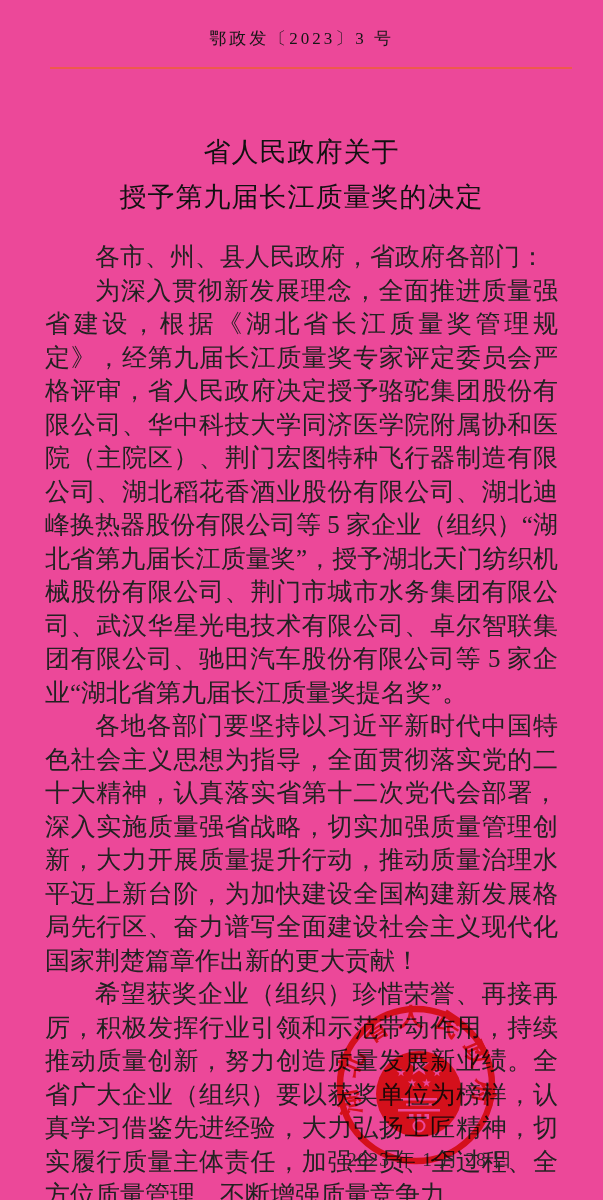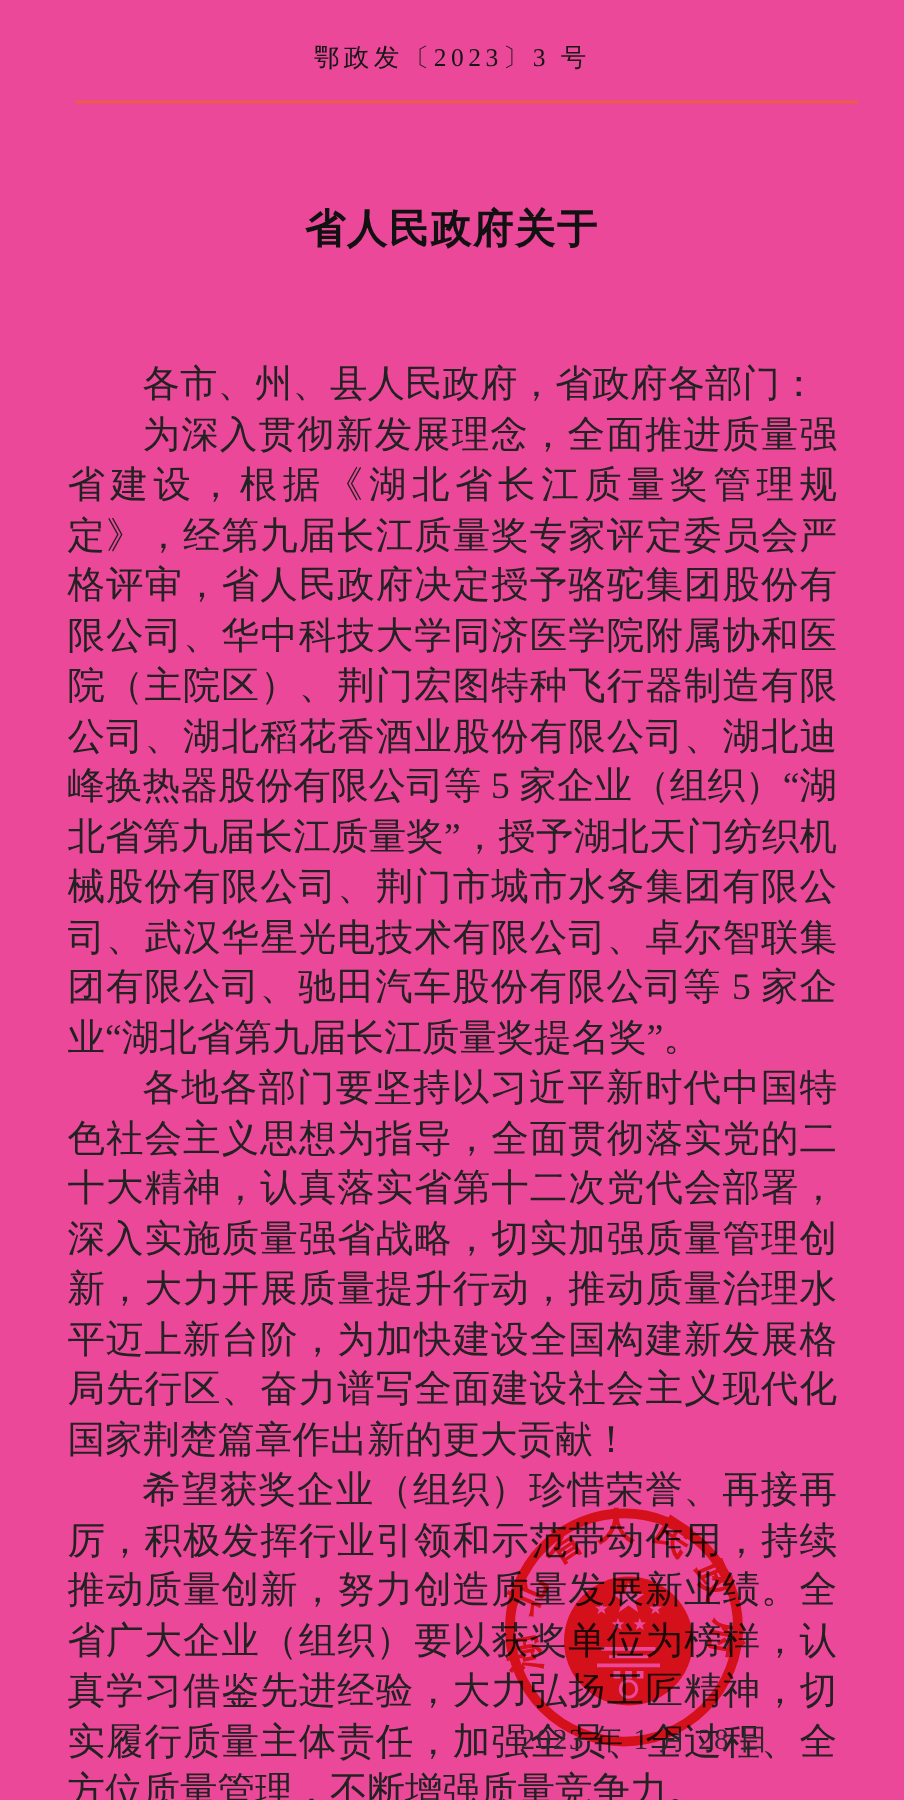--- a/index.html
+++ b/index.html
@@ -34,21 +34,21 @@
     height: 2px;
     background: #ee5a4c;
   }
   .title-block {
     position: absolute;
     top: 130px;
     left: 0;
     width: 100%;
     text-align: center;
     font-family: "Liberation Sans", "DejaVu Sans", sans-serif;
-    font-weight: bold;
+    font-weight: normal;
     font-size: 27px;
     line-height: 45px;
     color: #111111;
     letter-spacing: 1px;
   }
   .body-text {
     position: absolute;
     top: 240px;
     left: 45px;
     width: 513px;
@@ -89,20 +89,21 @@
 <body>
 
 <div class="page">
 
   <div class="doc-number">鄂政发〔2023〕3 号</div>
 
   <div class="red-rule"></div>
 
   <div class="title-block">
     <div>省人民政府关于</div>
+    <div>授予第九届长江质量奖的决定</div>
   </div>
 
   <div class="body-text">
     <p class="salutation">各市、州、县人民政府，省政府各部门：</p>
     <p>为深入贯彻新发展理念，全面推进质量强省建设，根据《湖北省长江质量奖管理规定》，经第九届长江质量奖专家评定委员会严格评审，省人民政府决定授予骆驼集团股份有限公司、华中科技大学同济医学院附属协和医院（主院区）、荆门宏图特种飞行器制造有限公司、湖北稻花香酒业股份有限公司、湖北迪峰换热器股份有限公司等 5 家企业（组织）“湖北省第九届长江质量奖”，授予湖北天门纺织机械股份有限公司、荆门市城市水务集团有限公司、武汉华星光电技术有限公司、卓尔智联集团有限公司、驰田汽车股份有限公司等 5 家企业“湖北省第九届长江质量奖提名奖”。</p>
     <p>各地各部门要坚持以习近平新时代中国特色社会主义思想为指导，全面贯彻落实党的二十大精神，认真落实省第十二次党代会部署，深入实施质量强省战略，切实加强质量管理创新，大力开展质量提升行动，推动质量治理水平迈上新台阶，为加快建设全国构建新发展格局先行区、奋力谱写全面建设社会主义现代化国家荆楚篇章作出新的更大贡献！</p>
     <p>希望获奖企业（组织）珍惜荣誉、再接再厉，积极发挥行业引领和示范带动作用，持续推动质量创新，努力创造质量发展新业绩。全省广大企业（组织）要以获奖单位为榜样，认真学习借鉴先进经验，大力弘扬工匠精神，切实履行质量主体责任，加强全员、全过程、全方位质量管理，不断增强质量竞争力。</p>
   </div>
 
   <div class="doc-date">2023 年 1 月 28 日</div>

